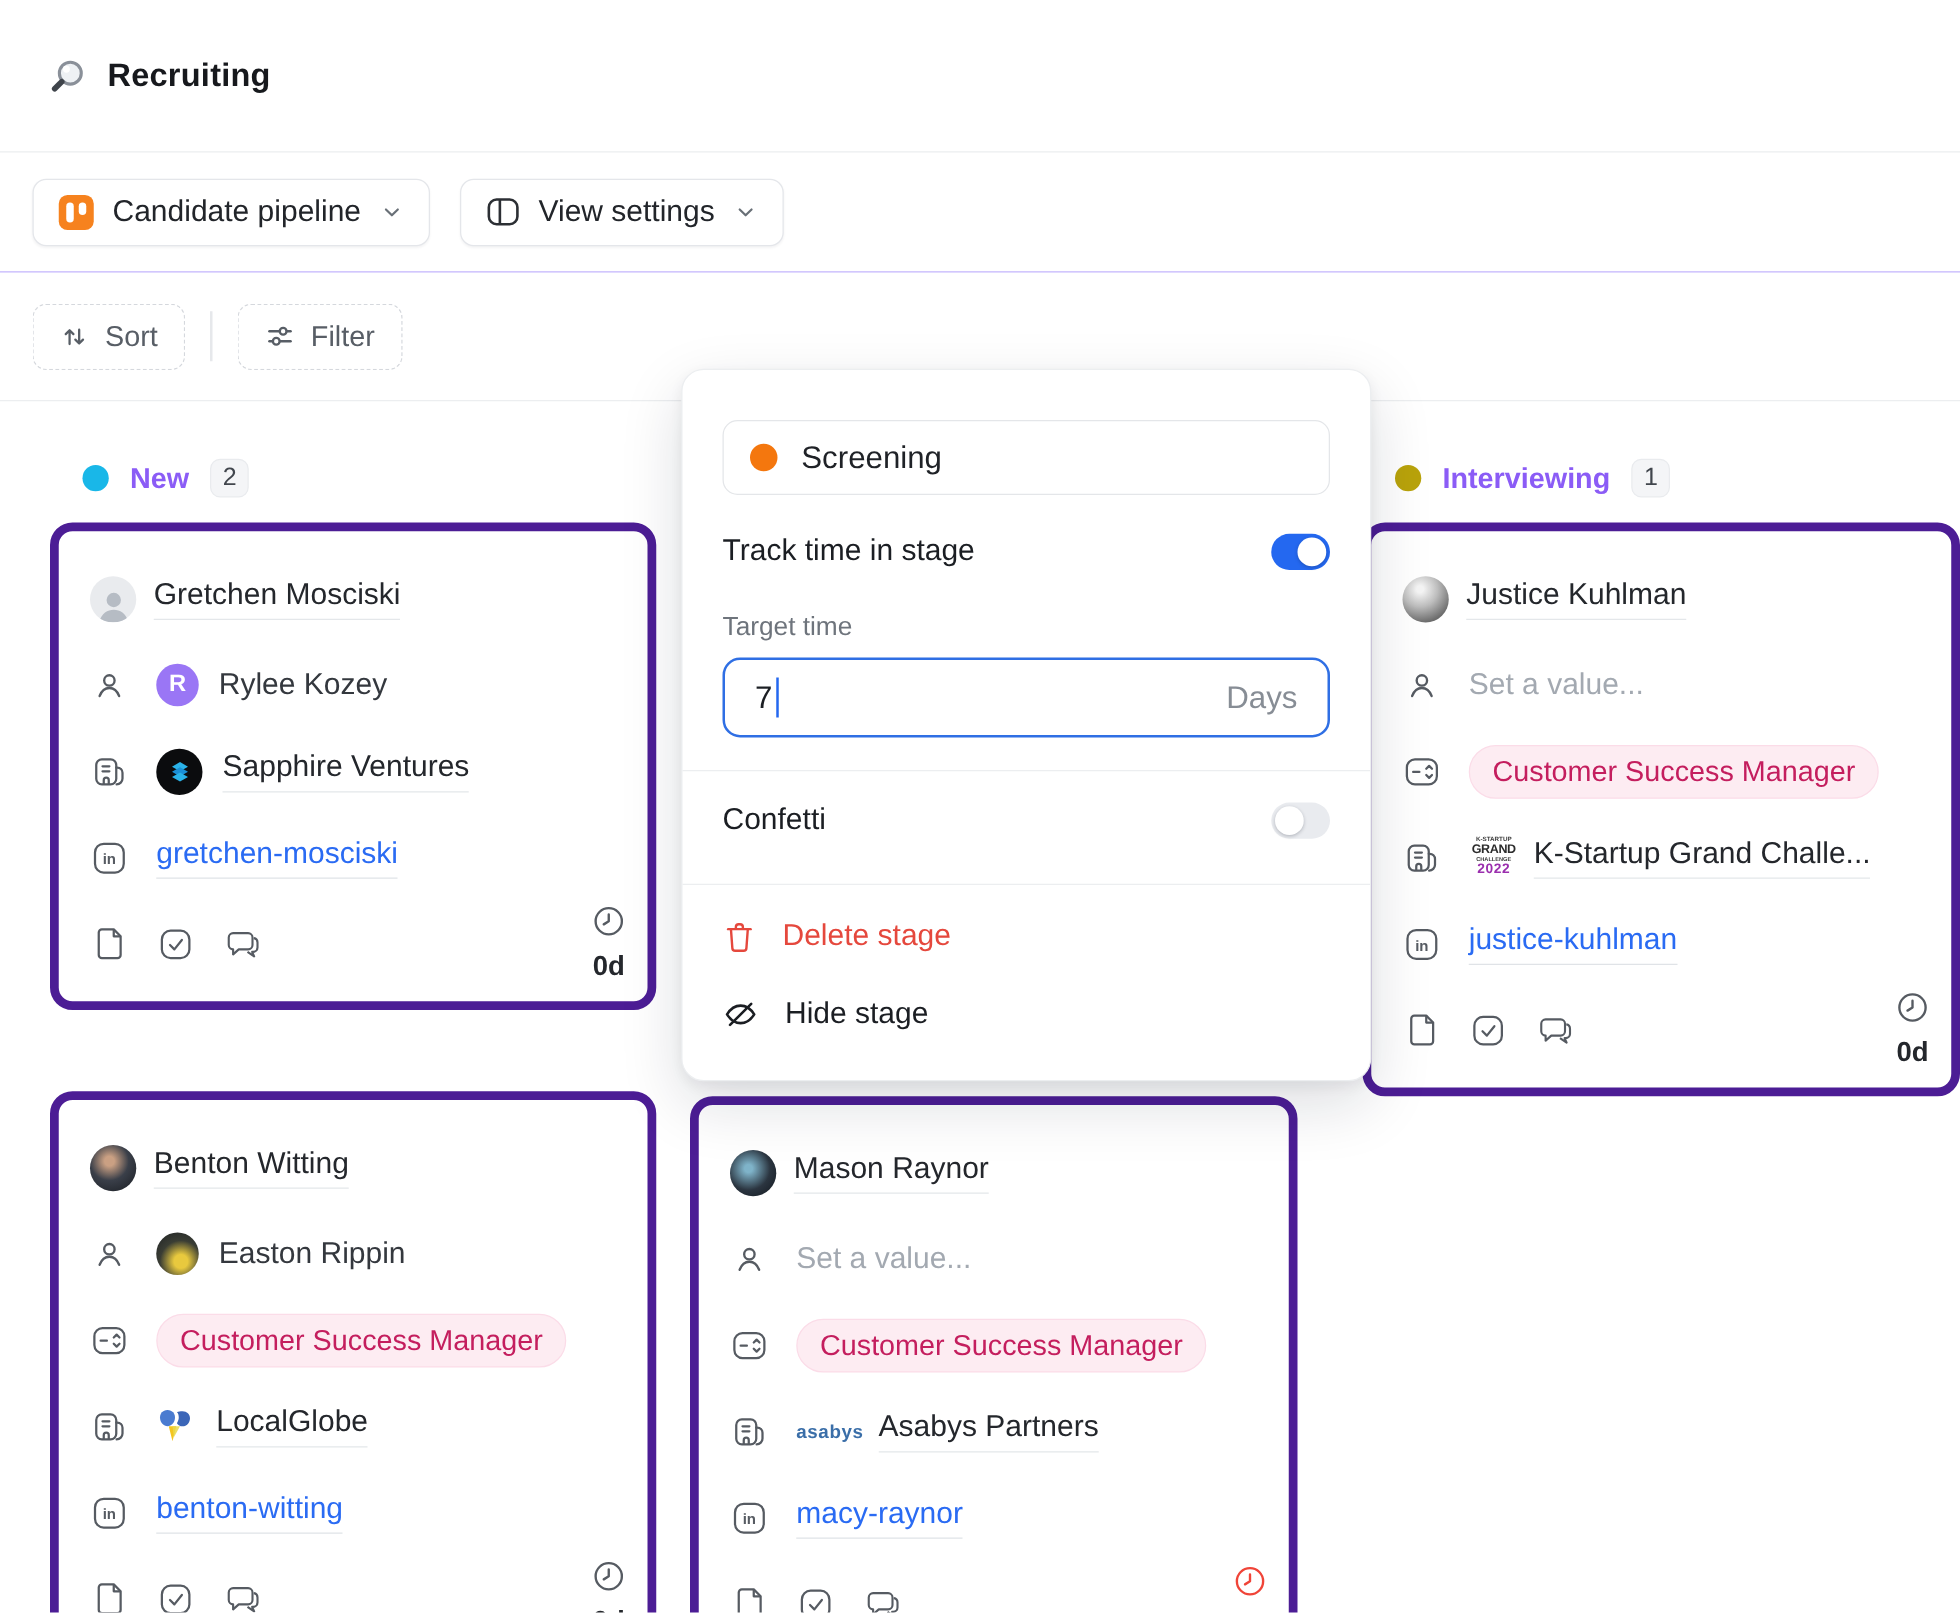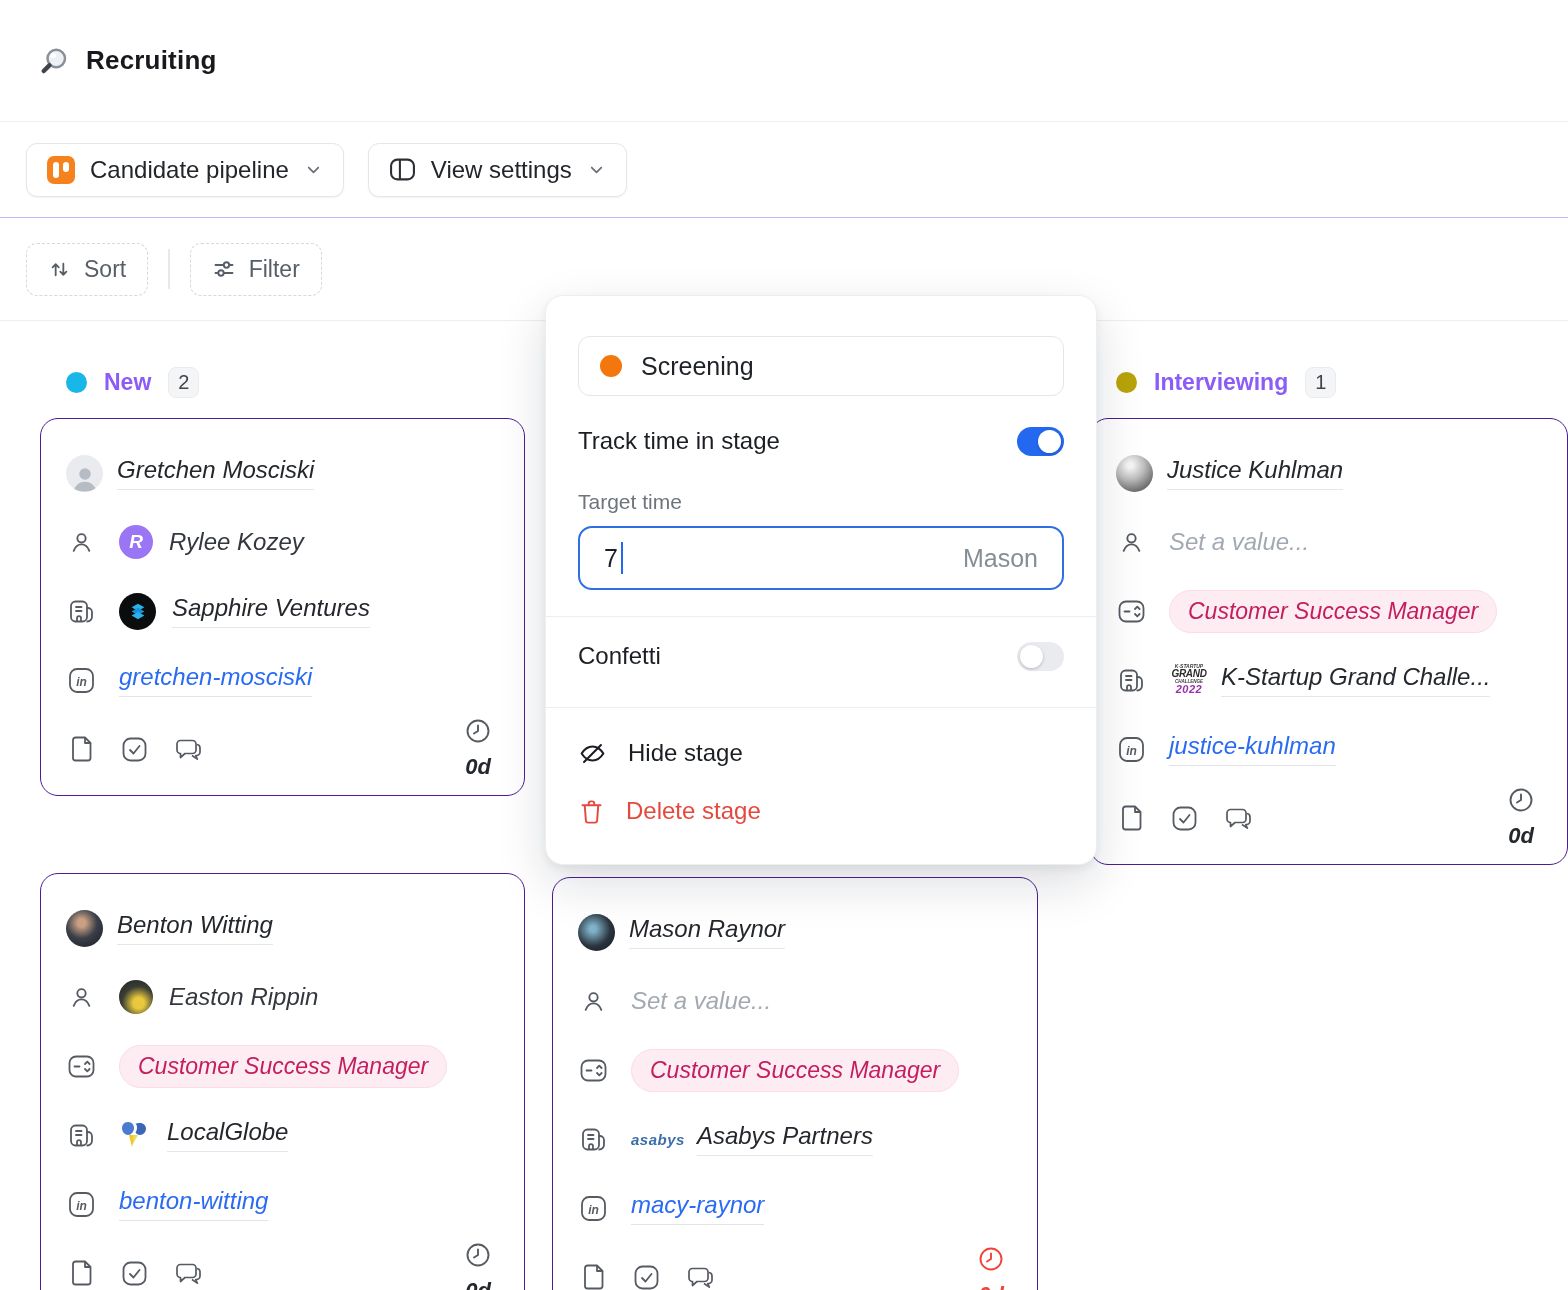--- a/index.html
+++ b/index.html
@@ -38,22 +38,22 @@
   #col-interviewing { left:1090px; width:478px; }
   .col-header { display:flex; align-items:center; gap:17px; margin:44px 0 0 26px; height:34px; }
   .dot { width:21px; height:21px; border-radius:50%; flex:none; }
   .dot-new { background:#19b7e8; }
   .dot-interviewing { background:#b9a30b; }
   .col-title { font-size:23px; font-weight:700; color:#8b5cf6; }
   .count-badge { min-width:31px; height:31px; padding:0 8px; border-radius:8px; background:#f4f5f7; border:1px solid #e9ebee;
     display:flex; align-items:center; justify-content:center; font-size:20px; color:#41464d; }
 
   
-  .card { position:absolute; left:0; width:100%; background:#fff; border:1px solid #4c1d95; border-radius:18px;
-    padding:34px 33px 26px 25px;font-style:italic; }
+  .card { position:absolute; left:0; width:100%; background:#fff; border:7px solid #4c1d95; border-radius:18px;
+    padding:34px 18px 26px 25px; }
   #card-gretchen, #card-justice { top:97px; }
   #card-benton { top:552px; }
   #card-mason { top:556px; }
   .crow { display:flex; align-items:center; height:40px; margin-bottom:29px; }
   .crow:last-child { margin-bottom:0; }
   .gutter { width:30px; display:flex; justify-content:center; flex:none; margin-right:23px; color:#565b62; }
   .title-row .avatar { margin-right:14px; }
   .avatar { width:37px; height:37px; border-radius:50%; flex:none; }
   .avatar-sm { width:34px; height:34px; border-radius:50%; flex:none; margin-right:16px; }
   .av-placeholder { background:#e9ebee; display:flex; align-items:flex-end; justify-content:center; overflow:hidden; }
@@ -524,43 +524,43 @@
     <span class="toggle on">
         <span class="knob"></span>
       </span>
   </div>
 
   <div class="target-label">Target time</div>
 
   <div class="target-input">
     <span class="target-value">7</span>
       <span class="caret"></span>
-    <span class="days">Mason</span>
+    <span class="days">Days</span>
   </div>
 
   <div class="pop-divider"></div>
 
   <div class="switch-row" style="margin-top:24px;">
     <span class="switch-label">Confetti</span>
     <span class="toggle off">
         <span class="knob"></span>
       </span>
   </div>
 
   <div class="pop-divider second"></div>
 
-  <div class="menu-item hide">
-    <svg width="29" height="29" viewBox="0 0 24 24">
-      <path d="M3 12c2.4-3.8 5.7-5.8 9-5.8s6.6 2 9 5.8c-2.4 3.8-5.7 5.8-9 5.8s-6.6-2-9-5.8z" fill="none" stroke="#1b1e23" stroke-width="1.7" stroke-linejoin="round"></path>
-      <line x1="5" y1="19" x2="19" y2="5" stroke="#1b1e23" stroke-width="1.7" stroke-linecap="round"></line>
-    </svg>
-    <span>Hide stage</span>
-  </div>
-
   <div class="menu-item delete">
     <svg width="27" height="27" viewBox="0 0 24 24">
       <path d="M4 6.5h16" fill="none" stroke="#e5483d" stroke-width="1.7" stroke-linecap="round"></path>
       <path d="M9.5 6.5V5a2 2 0 012-2h1a2 2 0 012 2v1.5" fill="none" stroke="#e5483d" stroke-width="1.7"></path>
       <path d="M6 6.5l1 13.5a2 2 0 002 1.9h6a2 2 0 002-1.9l1-13.5" fill="none" stroke="#e5483d" stroke-width="1.7" stroke-linejoin="round"></path>
     </svg>
     <span>Delete stage</span>
   </div>
+
+  <div class="menu-item hide">
+    <svg width="29" height="29" viewBox="0 0 24 24">
+      <path d="M3 12c2.4-3.8 5.7-5.8 9-5.8s6.6 2 9 5.8c-2.4 3.8-5.7 5.8-9 5.8s-6.6-2-9-5.8z" fill="none" stroke="#1b1e23" stroke-width="1.7" stroke-linejoin="round"></path>
+      <line x1="5" y1="19" x2="19" y2="5" stroke="#1b1e23" stroke-width="1.7" stroke-linecap="round"></line>
+    </svg>
+    <span>Hide stage</span>
+  </div>
 </div>
 
 </body></html>

